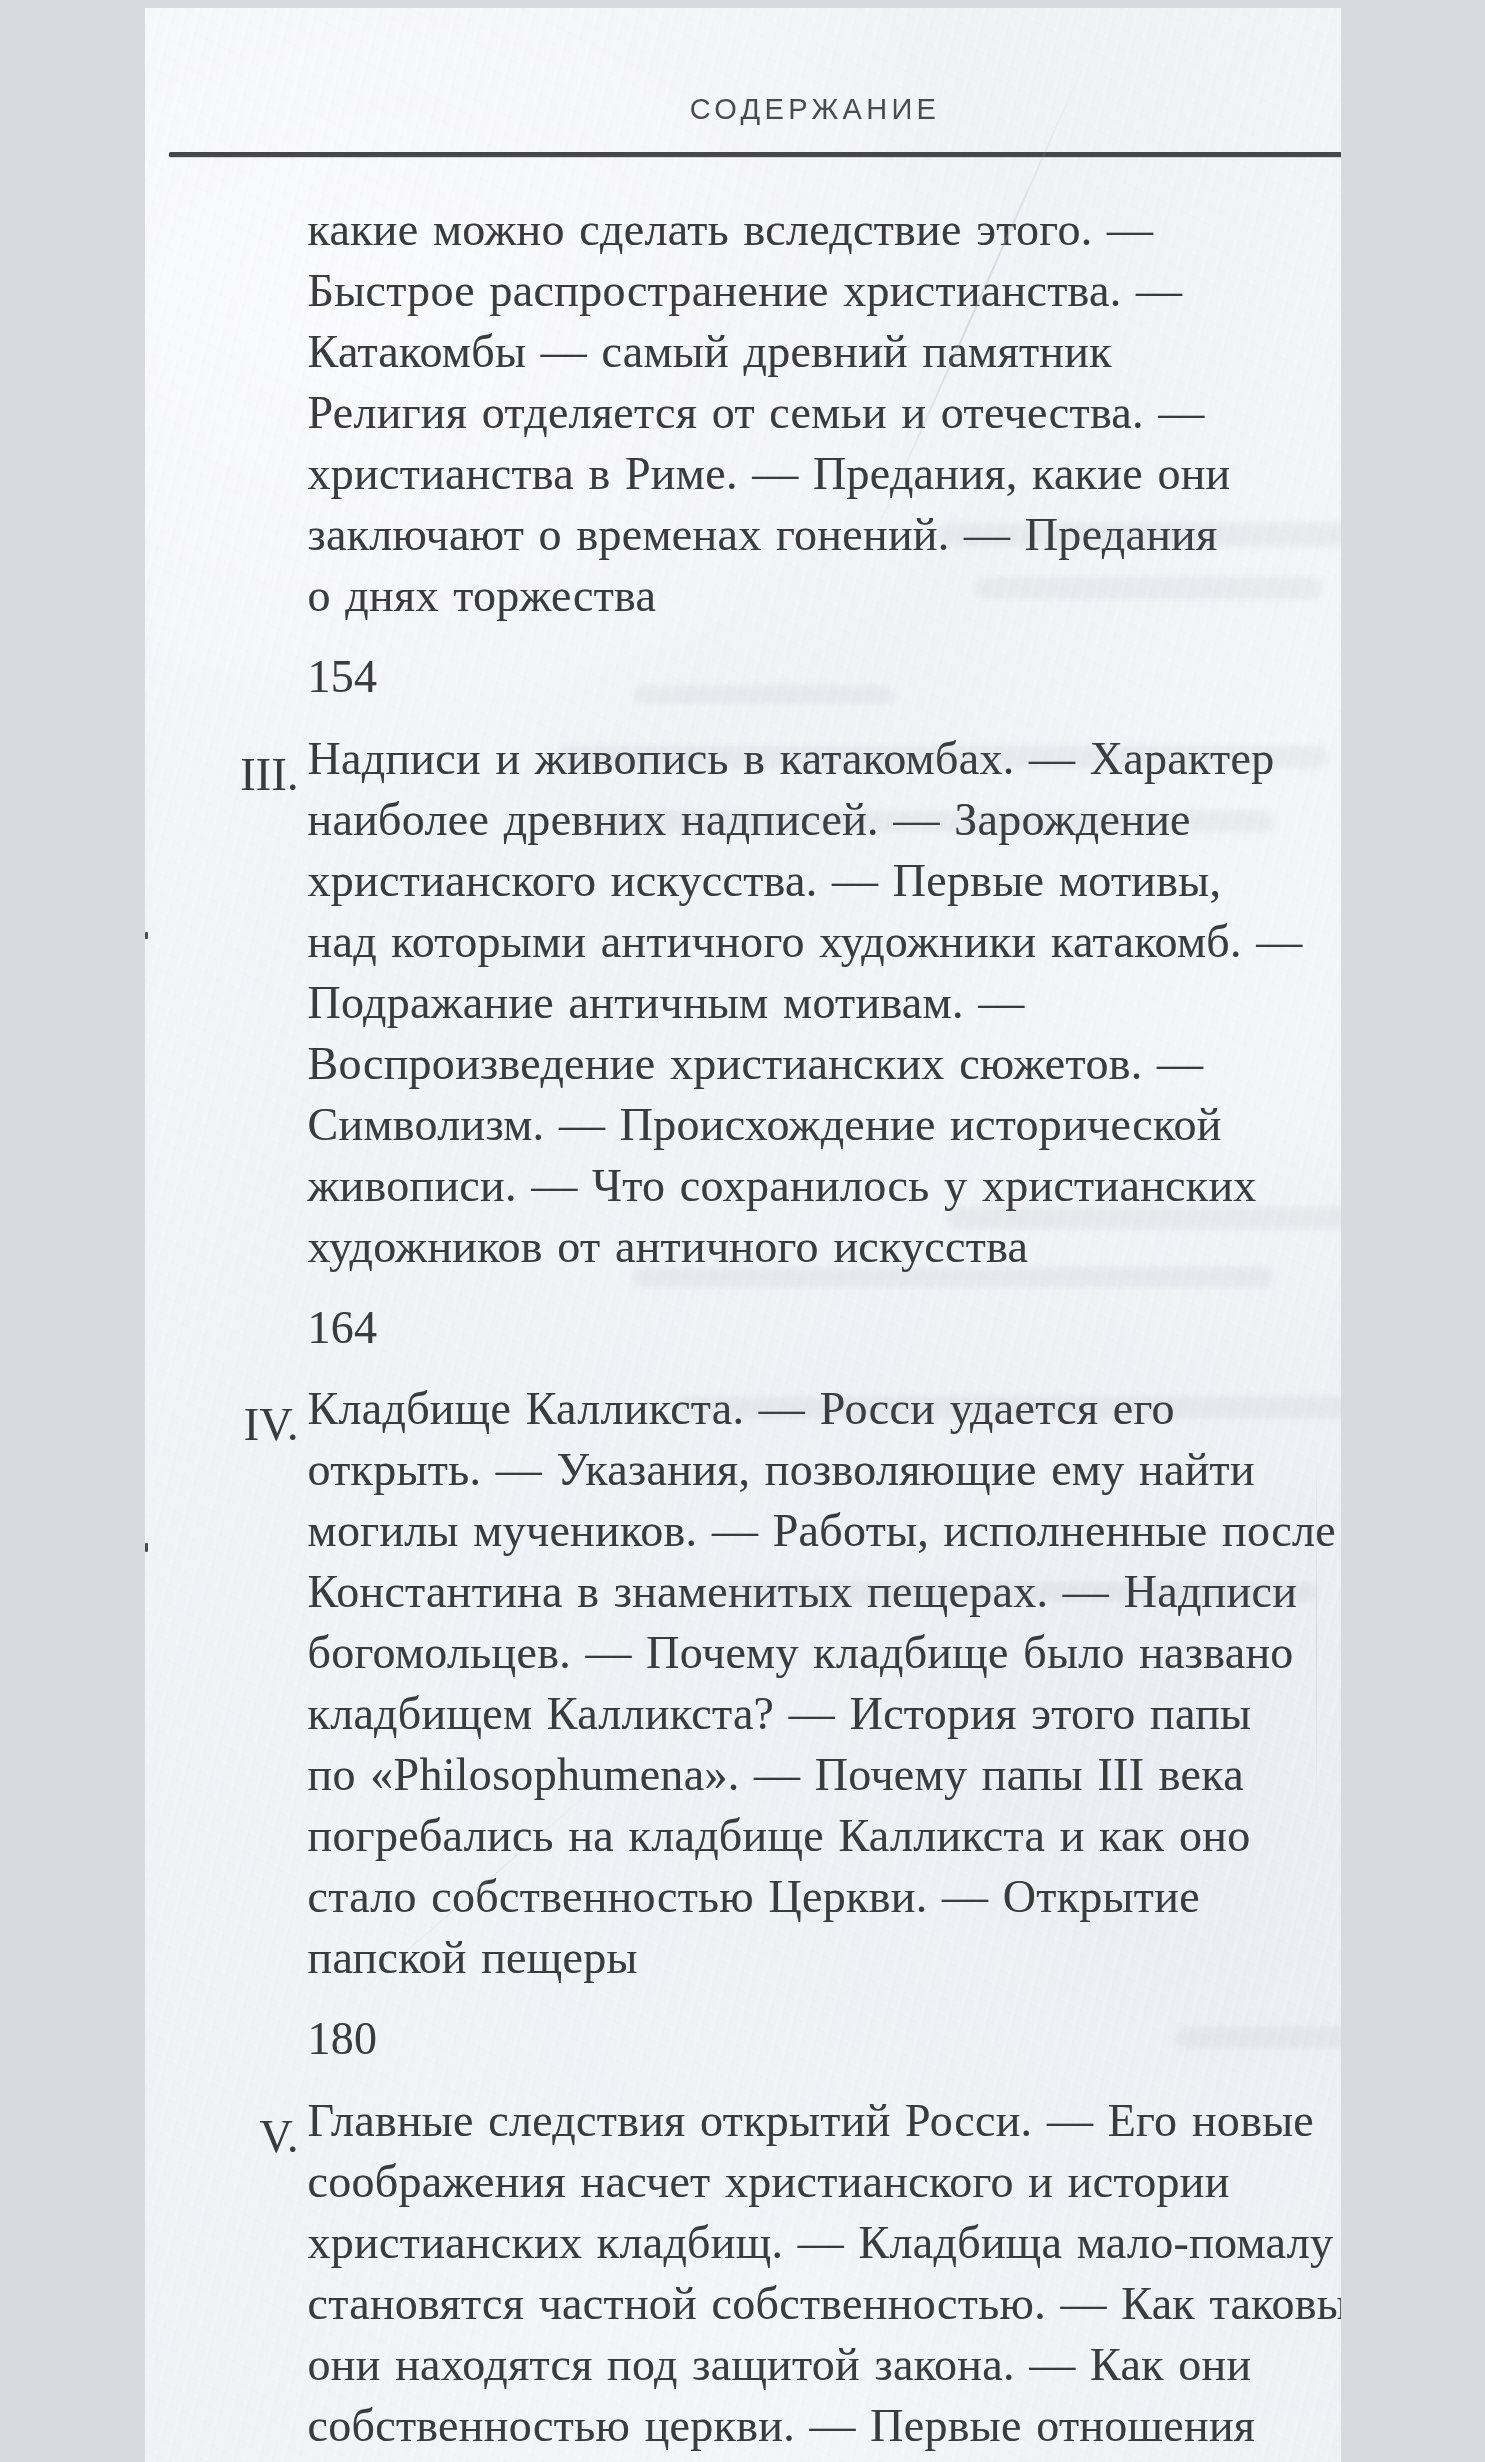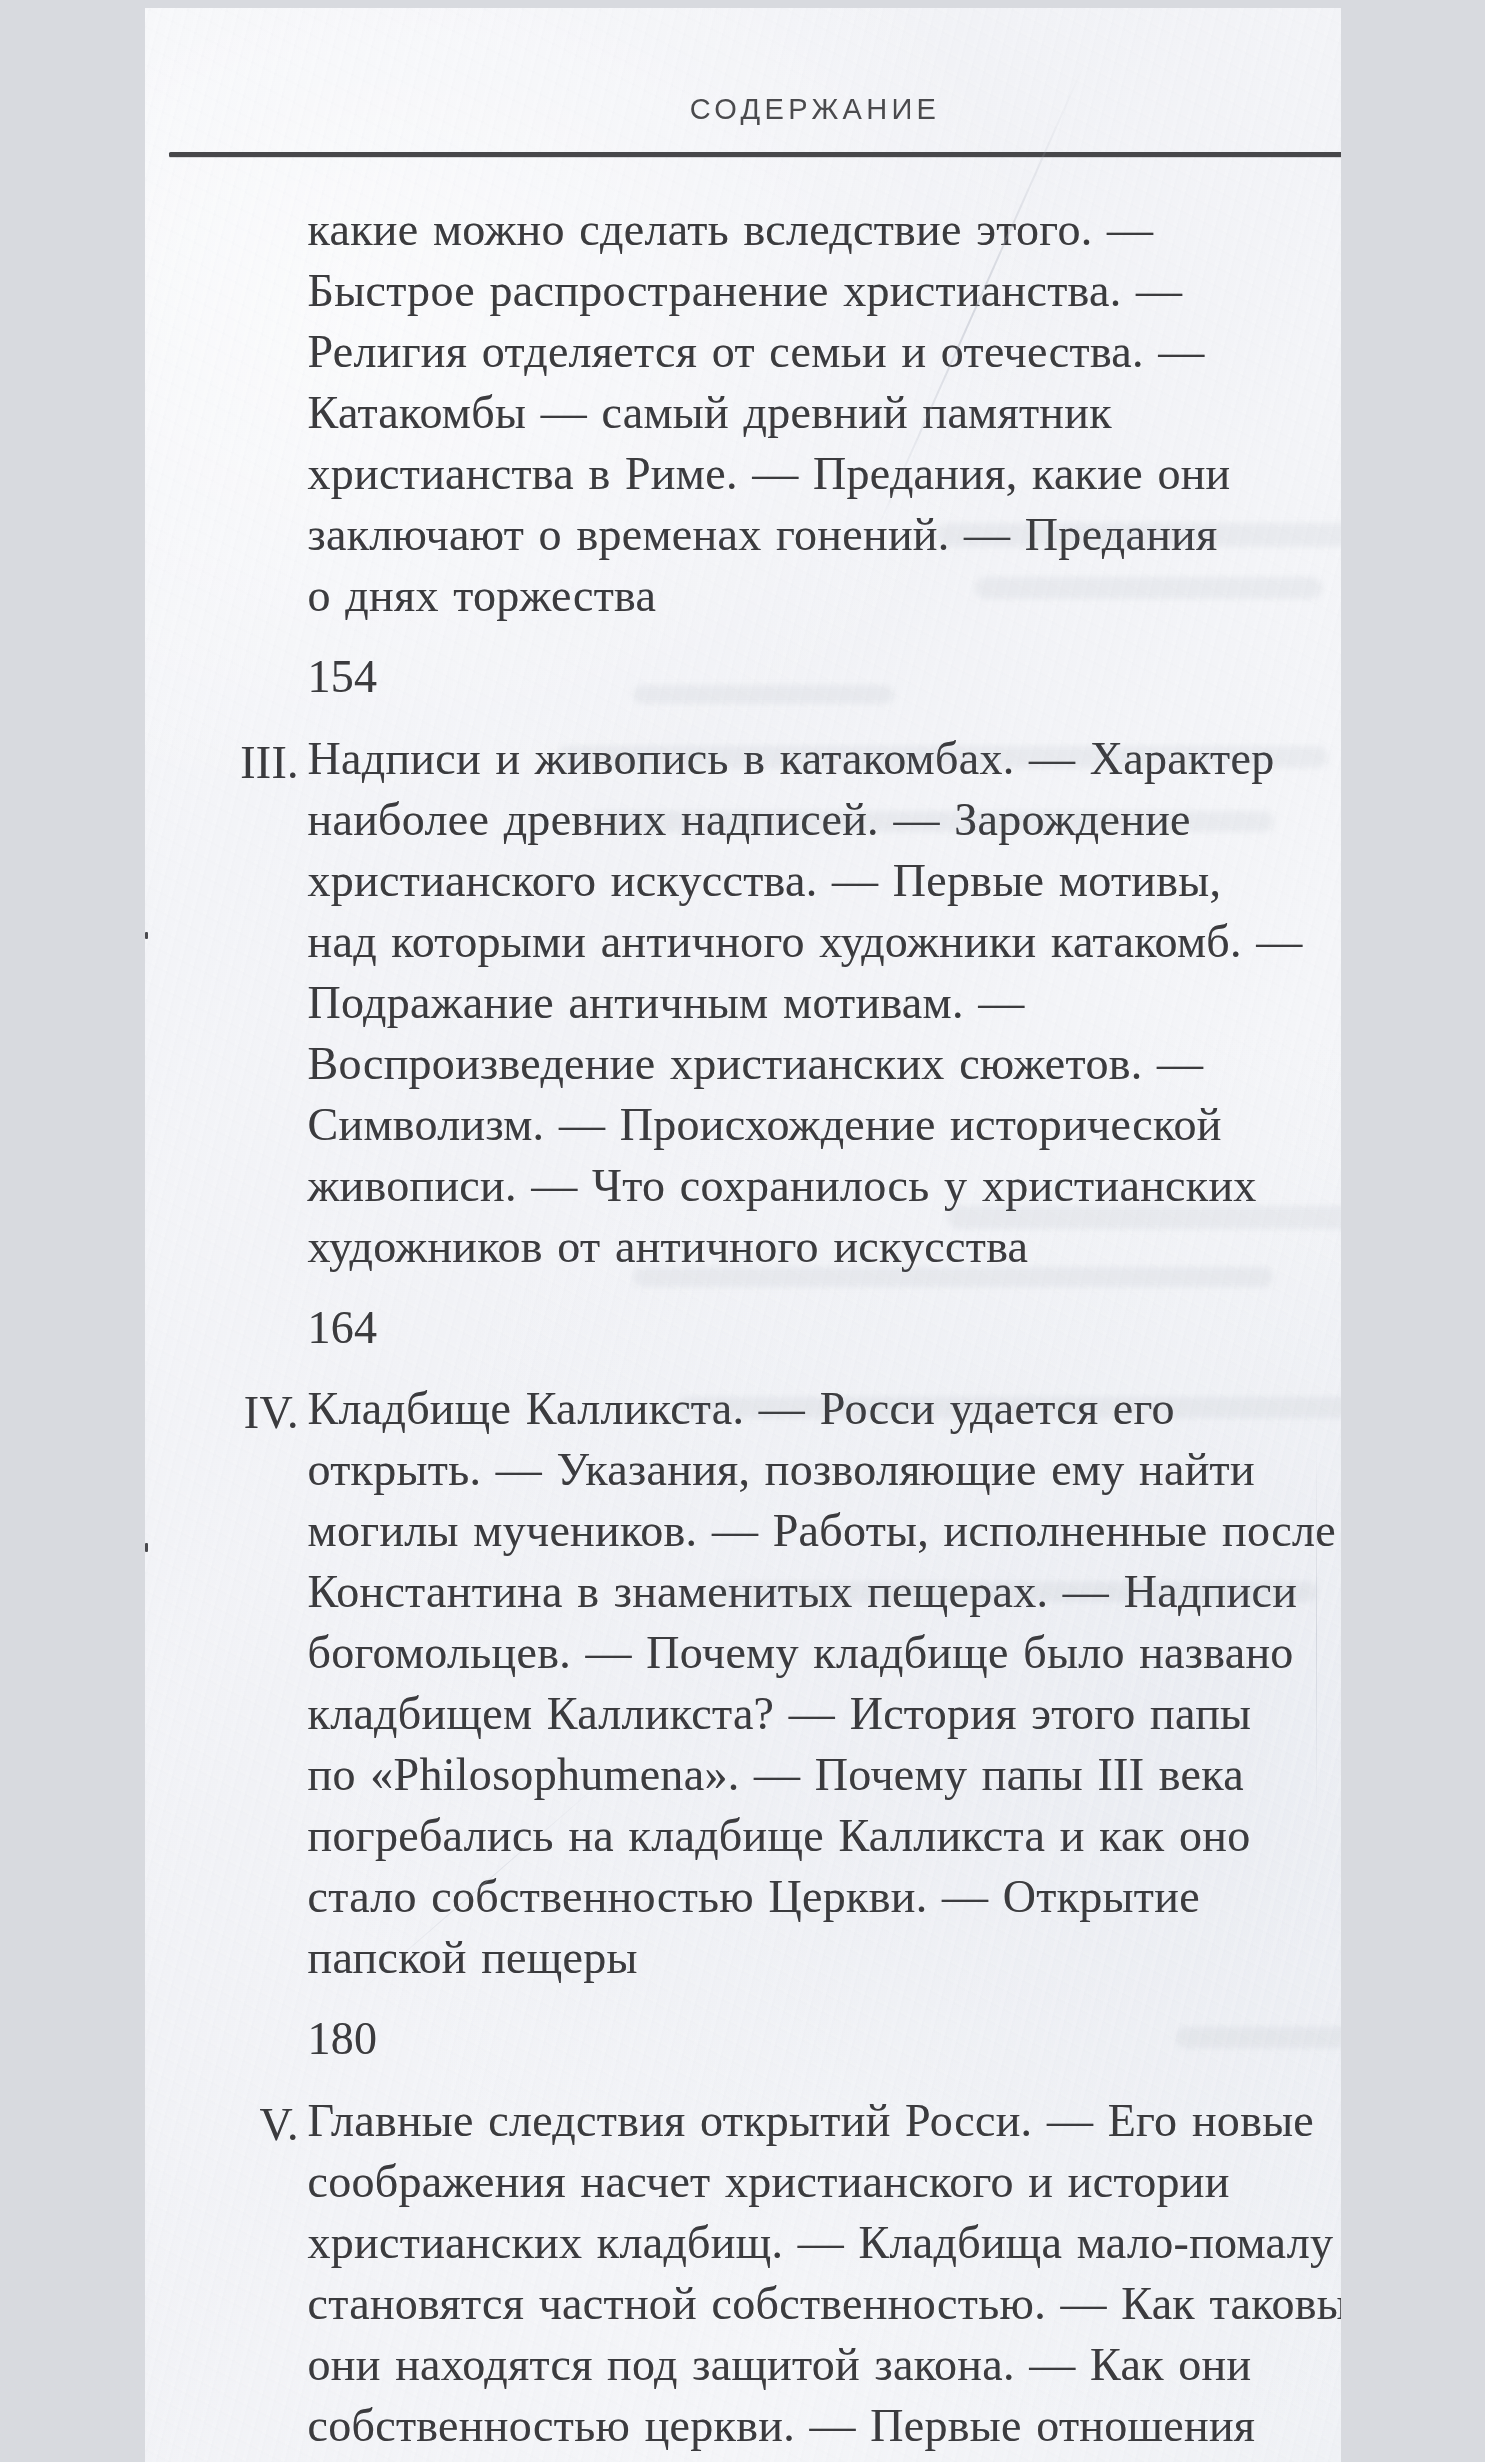--- a/index.html
+++ b/index.html
@@ -31,21 +31,21 @@
     background:#47474a;border-radius:1.6px;
     box-shadow:0 0.5px 0.5px rgba(70,70,75,.35);
   }
   .content{
     position:absolute;top:191px;left:163px;width:1137px;
     font-size:46px;line-height:61px;color:#3b3b3e;
     letter-spacing:0.3px;word-spacing:2.7px;
     text-shadow:0 0 0.5px rgba(58,58,62,.35);
   }
   .entry{position:relative;margin-bottom:20.6px;}
-  .entry .num{position:absolute;right:100%;top:4px;padding-right:8.7px;white-space:nowrap;}
+  .entry .num{position:absolute;right:100%;top:16px;padding-right:8.7px;white-space:nowrap;}
   .line{white-space:nowrap;}
   .line.with-page{display:flex;align-items:baseline;flex-direction:column;}
   .line .t{white-space:nowrap;flex:0 0 auto;}
   .leader{
     flex:1 1 auto;align-self:flex-end;height:7px;
     margin:0 7.6px 13px 11px;
     background-image:radial-gradient(circle at 2.7px 3.8px,#48484b 2.5px,rgba(72,72,75,0) 3px);
     background-size:12.5px 7px;background-repeat:repeat-x;background-position:left bottom;
   }
   .pagenum{flex:0 0 auto;white-space:nowrap;}
@@ -73,22 +73,22 @@
 
   <div class="header-title">СОДЕРЖАНИЕ</div>
   <div class="rule"></div>
 
   <div class="content" id="toc">
   <div class="entry">
     <span class="num"></span>
     <div class="lines">
           <div class="line">какие можно сделать вследствие этого. —</div>
           <div class="line">Быстрое распространение христианства. —</div>
+          <div class="line">Катакомбы — самый древний памятник</div>
           <div class="line">Религия отделяется от семьи и отечества. —</div>
-          <div class="line">Катакомбы — самый древний памятник</div>
           <div class="line">христианства в Риме. — Предания, какие они</div>
           <div class="line">заключают о временах гонений. — Предания</div>
           <div class="line with-page">
             <span class="t">о днях торжества</span>
             <span class="leader"></span>
             <span class="pagenum">154</span>
           </div>
         </div>
   </div>
 

